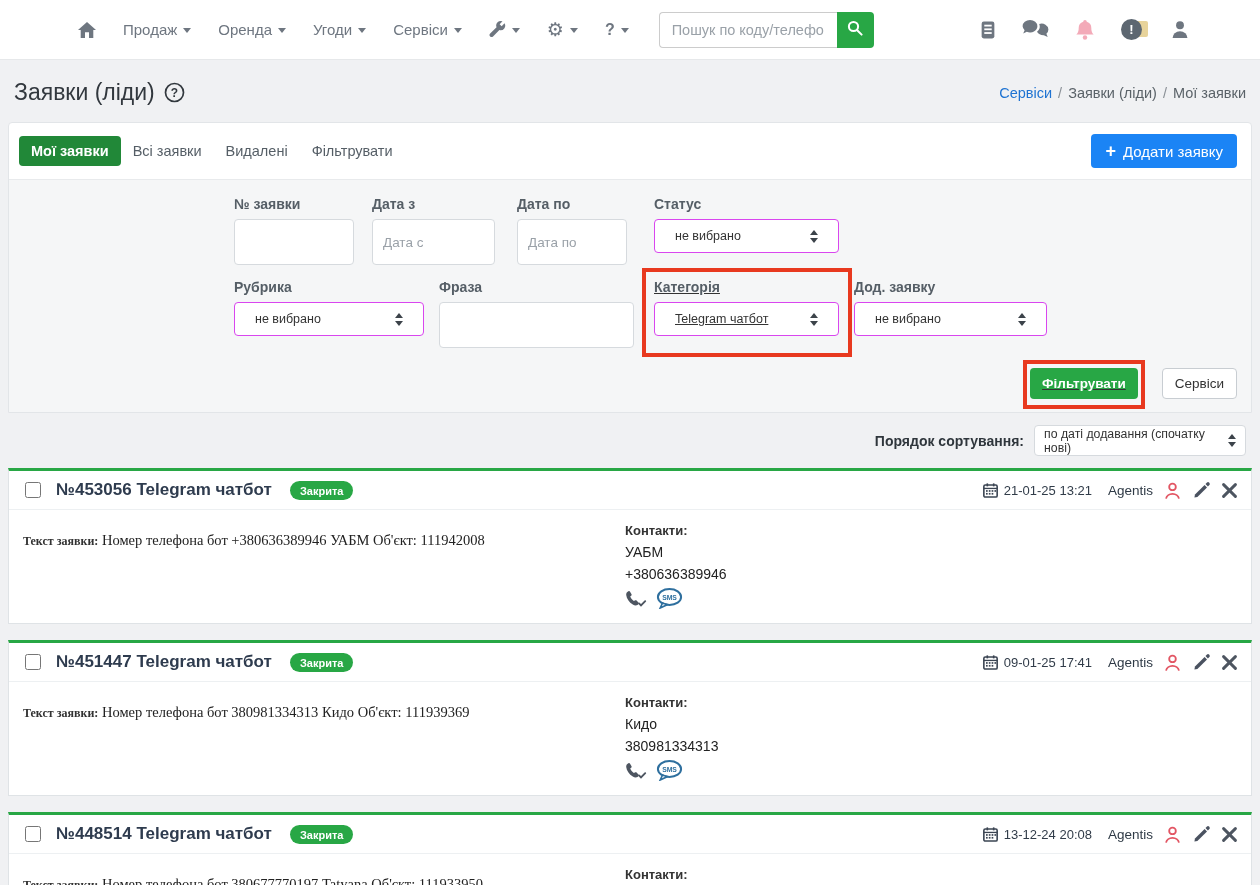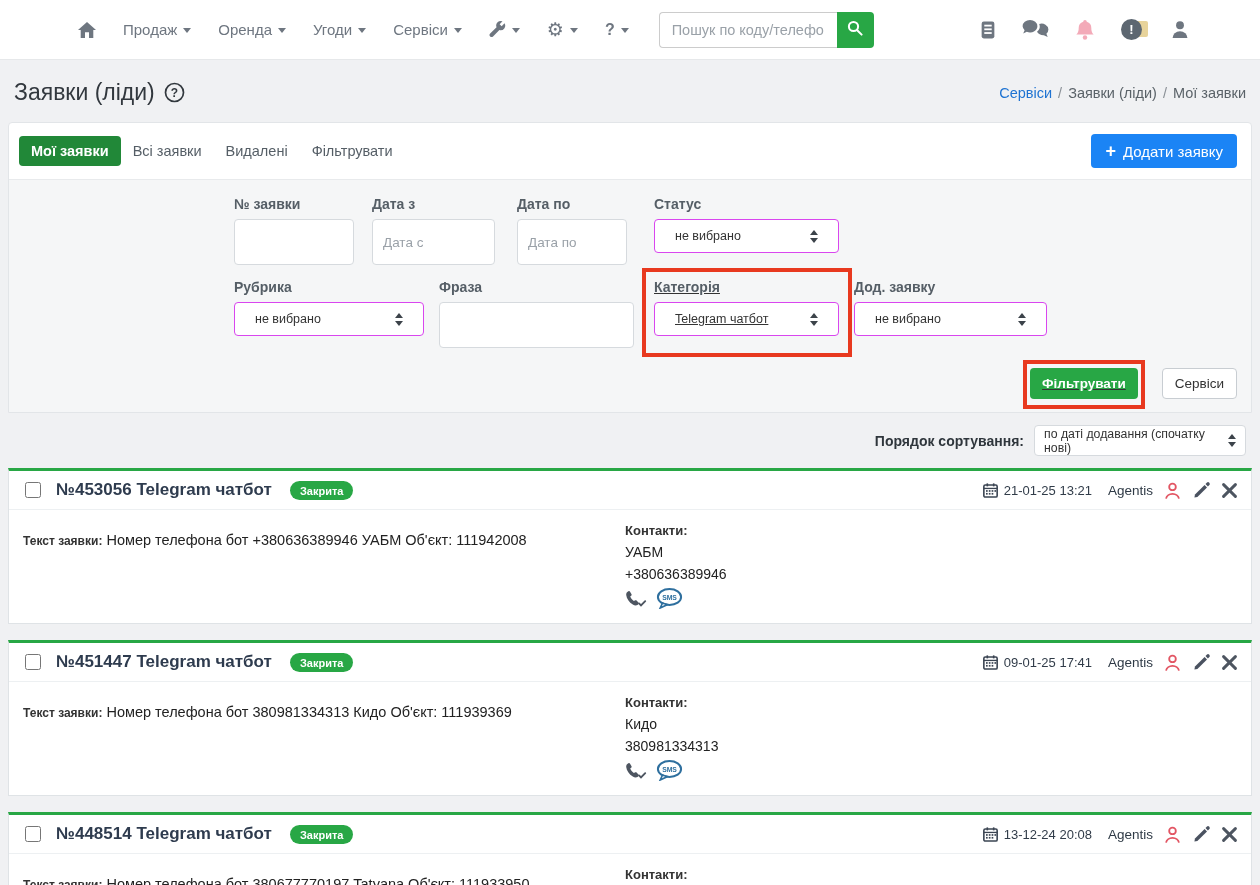--- a/index.html
+++ b/index.html
@@ -88,21 +88,21 @@
   .card-header { display:flex; align-items:center; padding:9px 14px; border-bottom:1px solid #edf0f2; }
   .card-check { width:16px; height:16px; margin:0 15px 0 2px; cursor:pointer; }
   .card-title { font-size:17px; font-weight:600; color:#2e3b4e; }
   .badge { background:#28a745; color:#fff; font-size:11px; font-weight:bold;
     padding:4px 10px 3px; border-radius:10px; margin-left:18px; }
   .card-meta { margin-left:auto; display:flex; align-items:center; }
   .meta-date { font-size:13px; color:#313c49; display:flex; align-items:center; gap:6px; }
   .meta-agent { font-size:13.5px; color:#2f3a46; margin:0 8px 0 16px; }
   .meta-icon { display:flex; align-items:center; cursor:pointer; margin-left:11px; }
   .card-body { display:flex; padding:12px 14px 14px; min-height:104px; }
-  .req-text { width:602px; font-size:14.5px; color:#222; padding-top:9px; line-height:1.35; }
+  .req-text { width:602px; font-size:14.5px; color:#222; padding-top:9px; line-height:1.35;font-family:Liberation Serif, serif; }
   .req-label { font-size:12px; font-weight:bold; color:#333; }
   .contacts { font-size:14px; color:#222; padding-top:1px; }
   .contacts-label { font-size:13px; font-weight:bold; color:#333; margin-bottom:6px; }
   .contact-line { margin-bottom:6px; }
   .contact-icons { display:flex; align-items:center; gap:9px; margin-top:4px; }
 </style>
 </head>
 <body>
 
 <div class="navbar">

